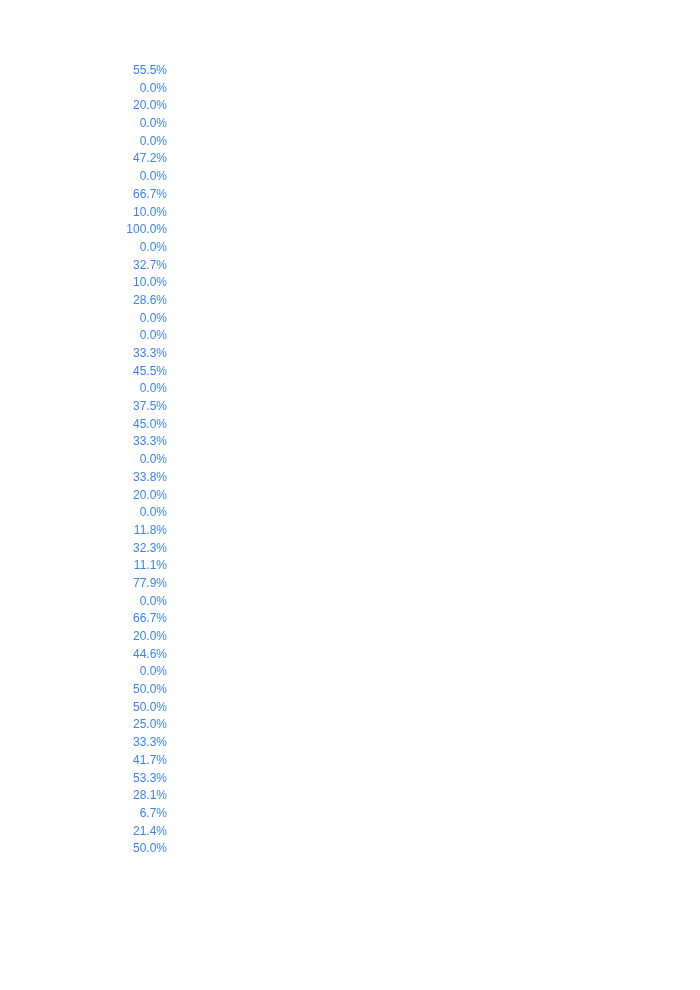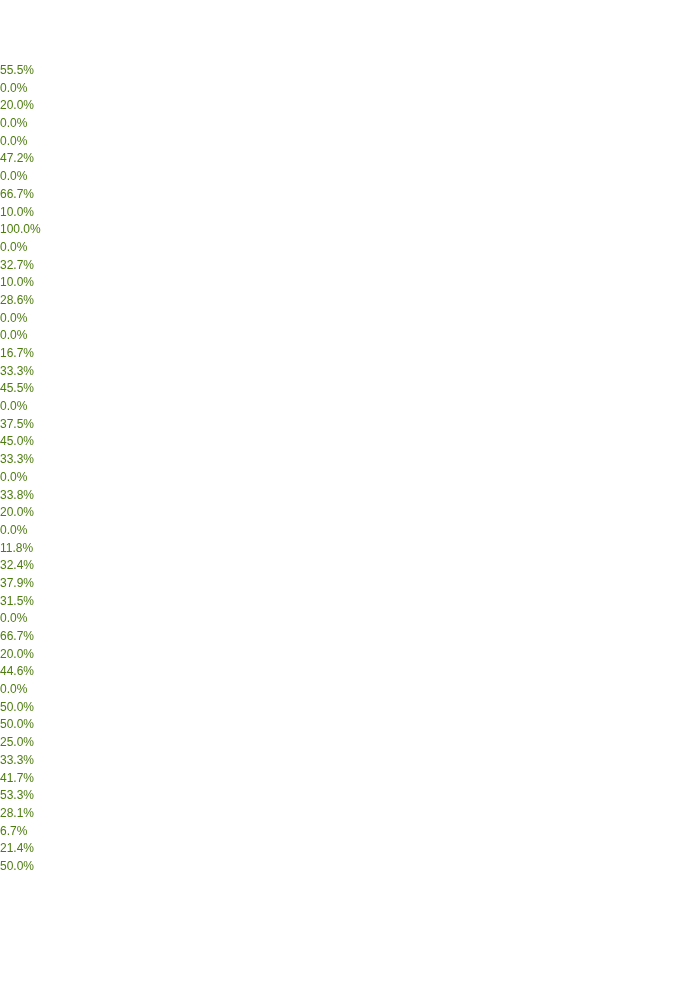--- a/index.html
+++ b/index.html
@@ -14,23 +14,23 @@
   }
   .percent-column {
     position: absolute;
     top: 62px;
     left: 0;
     width: 167px;
   }
   .percent-cell {
     height: 17.7px;
     line-height: 17.7px;
-    text-align: left;
+    text-align: right;
     font-size: 12px;
-    color: #4d7c0f;
+    color: #3b82f6;
     white-space: nowrap;
     font-variant-numeric: tabular-nums;
   }
 </style>
 </head>
 <body>
 
 <div class="page">
   <div class="percent-column">
       <div class="percent-cell">55.5%</div>
@@ -42,35 +42,34 @@
       <div class="percent-cell">0.0%</div>
       <div class="percent-cell">66.7%</div>
       <div class="percent-cell">10.0%</div>
       <div class="percent-cell">100.0%</div>
       <div class="percent-cell">0.0%</div>
       <div class="percent-cell">32.7%</div>
       <div class="percent-cell">10.0%</div>
       <div class="percent-cell">28.6%</div>
       <div class="percent-cell">0.0%</div>
       <div class="percent-cell">0.0%</div>
-      <div class="percent-cell">16.7%</div>
       <div class="percent-cell">33.3%</div>
       <div class="percent-cell">45.5%</div>
       <div class="percent-cell">0.0%</div>
       <div class="percent-cell">37.5%</div>
       <div class="percent-cell">45.0%</div>
       <div class="percent-cell">33.3%</div>
       <div class="percent-cell">0.0%</div>
       <div class="percent-cell">33.8%</div>
       <div class="percent-cell">20.0%</div>
       <div class="percent-cell">0.0%</div>
       <div class="percent-cell">11.8%</div>
-      <div class="percent-cell">32.4%</div>
-      <div class="percent-cell">37.9%</div>
-      <div class="percent-cell">31.5%</div>
+      <div class="percent-cell">32.3%</div>
+      <div class="percent-cell">11.1%</div>
+      <div class="percent-cell">77.9%</div>
       <div class="percent-cell">0.0%</div>
       <div class="percent-cell">66.7%</div>
       <div class="percent-cell">20.0%</div>
       <div class="percent-cell">44.6%</div>
       <div class="percent-cell">0.0%</div>
       <div class="percent-cell">50.0%</div>
       <div class="percent-cell">50.0%</div>
       <div class="percent-cell">25.0%</div>
       <div class="percent-cell">33.3%</div>
       <div class="percent-cell">41.7%</div>

